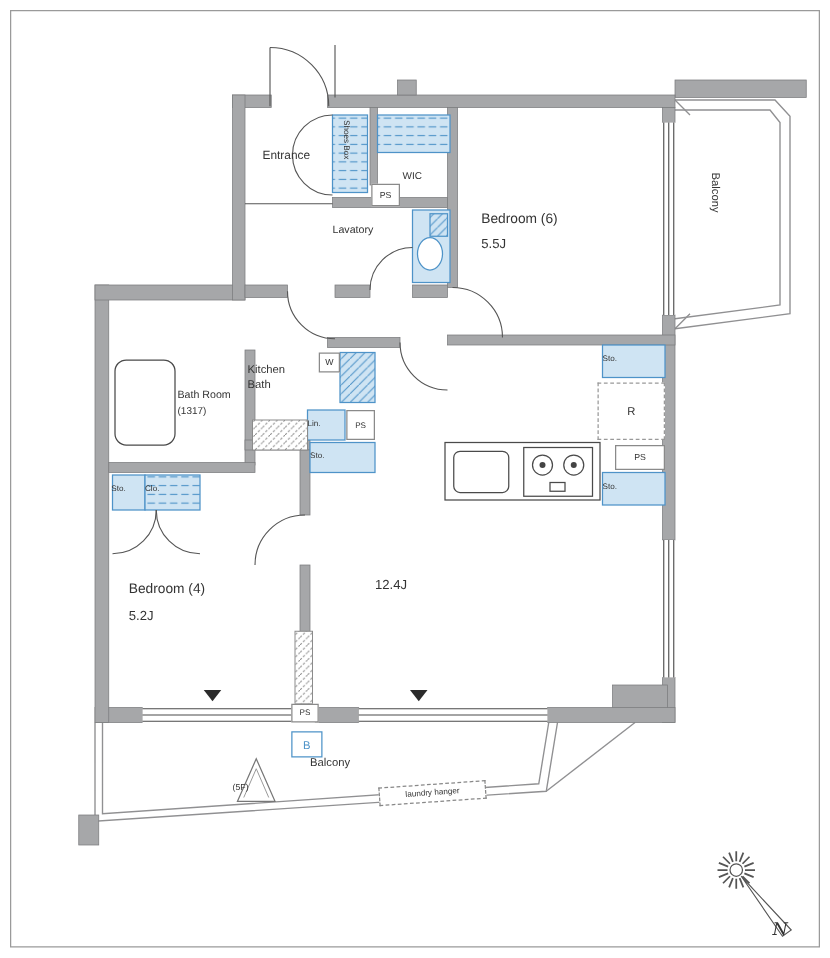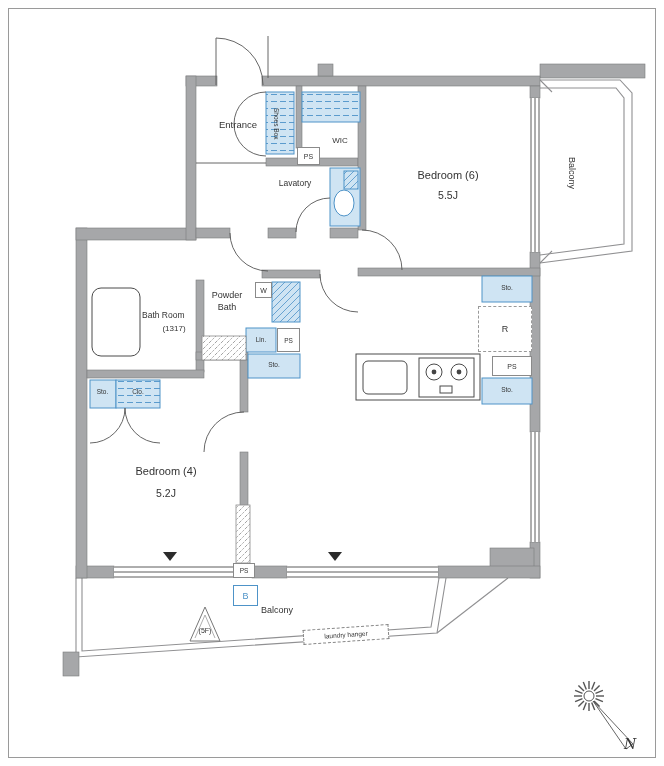--- a/index.html
+++ b/index.html
@@ -7,21 +7,21 @@
   .canvas { position:relative; width:664px; height:766px; background:#fff; overflow:hidden; }
   .frame { position:absolute; left:8px; top:8px; width:648px; height:750px; border:1px solid #9a9a9a; }
   svg.plan { position:absolute; left:0; top:0; }
   .wall { fill:var(--wall,#a6a7a9); stroke:var(--wall-edge,#7b7c7e); stroke-width:.6; }
   .thin { fill:none; stroke:#4a4a4a; stroke-width:.9; }
   .door { fill:none; stroke:#555; stroke-width:.9; }
   .balc { fill:none; stroke:#909092; stroke-width:1.1; }
   .blue { fill:var(--fx,#cfe4f3); stroke:var(--fx-edge,#4e93c8); stroke-width:1; }
   .bluep { stroke:var(--fx-edge,#4e93c8); stroke-width:1; }
   .fixw { fill:#fff; stroke:#4a4a4a; stroke-width:1; }
-  .lbl { position:absolute; color:#333; text-align:center; line-height:1.15; white-space:nowrap; }
+  .lbl { position:absolute; color:#333; line-height:1.15; white-space:nowrap; }
   .vert { writing-mode:vertical-rl; white-space:nowrap; }
   .box { position:absolute; background:#fff; border:1px solid #8a8a8a; color:#333;
          display:flex; align-items:center; justify-content:center; }
 </style>
 </head>
 <body>
 
 <div class="canvas">
   <div class="frame"></div>
 
@@ -184,24 +184,25 @@
 
   <div class="lbl" style="left:210px;top:120px;width:56px;font-size:9.5px">Entrance</div>
   <div class="lbl vert" style="left:273px;top:96px;height:56px;font-size:6.5px">Shoes Box</div>
   <div class="lbl" style="left:322px;top:136px;width:36px;font-size:8px">WIC</div>
   <div class="lbl" style="left:266px;top:179px;width:58px;font-size:8.5px">Lavatory</div>
   <div class="lbl" style="left:385px;top:169px;width:126px;font-size:11px">Bedroom (6)</div>
   <div class="lbl" style="left:385px;top:189px;width:126px;font-size:10.5px">5.5J</div>
   <div class="lbl vert" style="left:567px;top:138px;height:70px;font-size:9px">Balcony</div>
   <div class="lbl" style="left:142px;top:311px;width:36px;font-size:8.5px">Bath Room</div>
   <div class="lbl" style="left:142px;top:324px;width:64px;font-size:8px">(1317)</div>
-  <div class="lbl" style="left:198px;top:290px;width:58px;font-size:9px">Powder</div>
+  <div class="lbl" style="left:198px;top:290px;width:58px;font-size:9px">Kitchen</div>
   <div class="lbl" style="left:198px;top:302px;width:58px;font-size:9px">Bath</div>
   <div class="lbl" style="left:103px;top:465px;width:126px;font-size:11px">Bedroom (4)</div>
   <div class="lbl" style="left:103px;top:487px;width:126px;font-size:10.5px">5.2J</div>
+  <div class="lbl" style="left:300px;top:462px;width:216px;font-size:10.5px">12.4J</div>
   <div class="lbl" style="left:248px;top:605px;width:58px;font-size:9px">Balcony</div>
 
   <div class="box" style="left:297px;top:147px;width:23px;height:18px;font-size:7px">PS</div>
   <div class="box" style="left:255px;top:282px;width:17px;height:16px;font-size:7px">W</div>
   <div class="lbl" style="left:246px;top:336px;width:30px;font-size:6.5px">Lin.</div>
   <div class="box" style="left:277px;top:328px;width:23px;height:24px;font-size:6.5px">PS</div>
   <div class="lbl" style="left:248px;top:361px;width:52px;font-size:6.5px">Sto.</div>
   <div class="lbl" style="left:89px;top:388px;width:27px;font-size:6.5px">Sto.</div>
   <div class="lbl" style="left:116px;top:388px;width:44px;font-size:6.5px">Clo.</div>
   <div class="lbl" style="left:482px;top:284px;width:50px;font-size:6.5px">Sto.</div>

